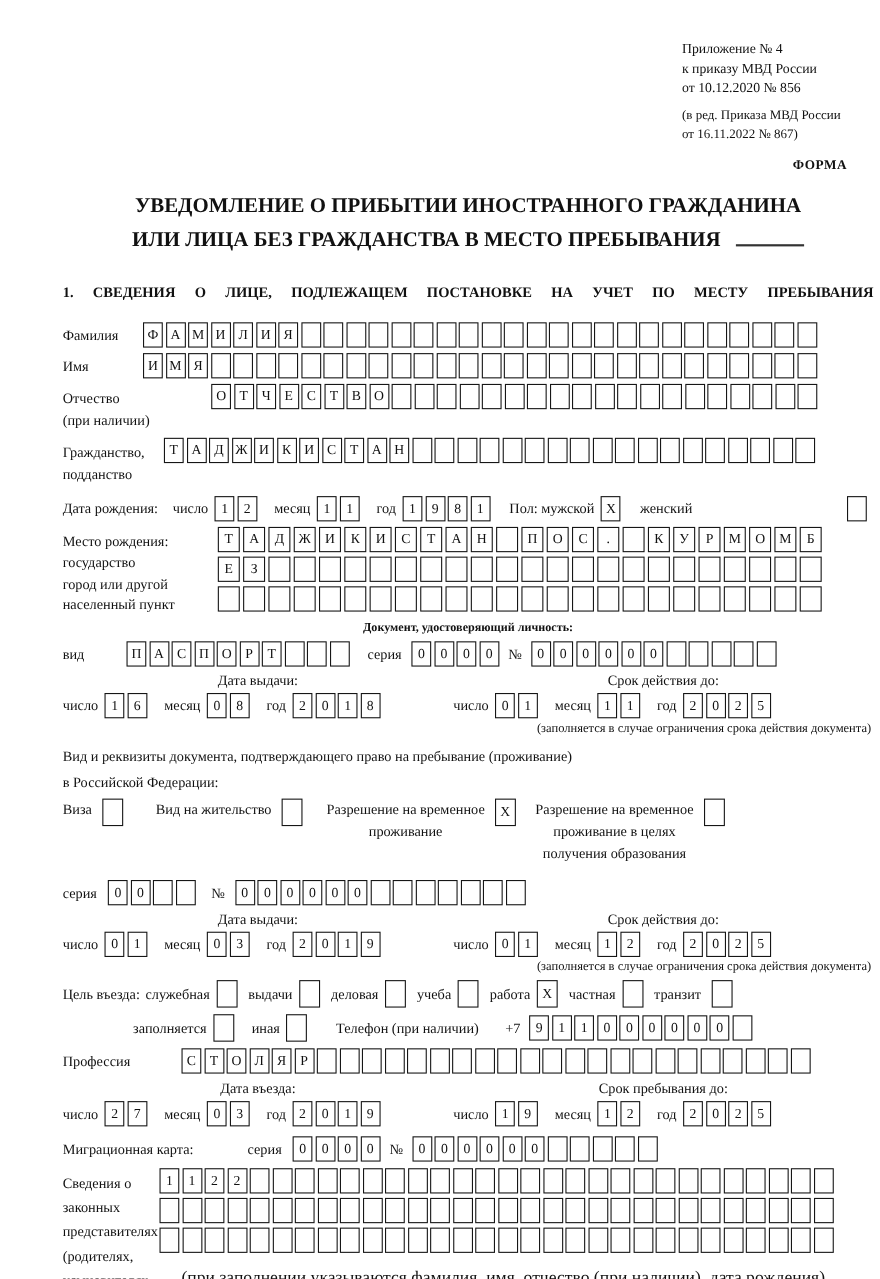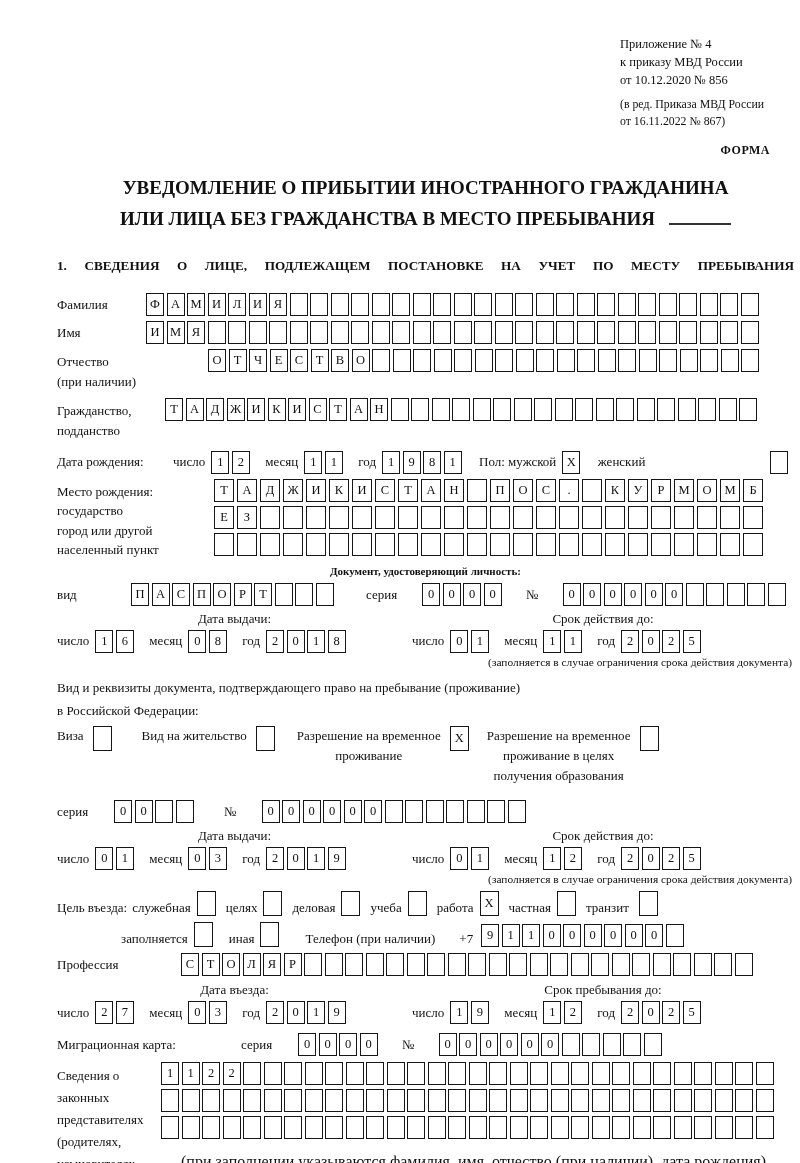--- a/index.html
+++ b/index.html
@@ -11,21 +11,21 @@
   }
   .appendix { margin-left:563px; font-size:12.5px; line-height:1.42; }
   .appendix .amend { font-size:11.8px; }
   .appendix .amend-first { margin-top:7px; }
   .forma { text-align:right; margin-right:24px; margin-top:13px; font-weight:bold; font-size:12px; letter-spacing:0.5px; }
   .title { text-align:center; font-weight:bold; font-size:19px; margin-top:15px; line-height:1.62; }
   .title-underline { display:inline-block; width:62px; border-bottom:2px solid #333; margin-left:14px; vertical-align:baseline; }
   .sec-heading { font-weight:bold; font-size:13.2px; margin-top:24px; text-align:justify; text-align-last:justify; }
 
   .frows { margin-top:19px; }
-  .row { display:flex; align-items:flex-start; margin-bottom:5px; font-size:13px;gap:16px; }
+  .row { display:flex; align-items:flex-start; margin-bottom:5px; font-size:13px; }
   .lbl { flex:none; padding-top:4px; }
   .lbl-stack { flex:none; line-height:1.55; padding-top:3px; }
   .w-fam { width:73px; } .w-otch { width:135px; } .w-grazh { width:92px; }
   .w-birthpl { width:141px; line-height:1.5; } .w-dob { width:100px; }
   .w-prof { width:108px; } .w-mig { width:128px; } .w-rep { width:88px; line-height:22px; }
 
   .boxes { display:flex; flex-wrap:nowrap; }
   .cell { flex:none; width:16px; height:21px; border:1.5px solid #161616; margin-right:2.5px;
           display:flex; align-items:center; justify-content:center; font-size:12.5px; background:#fff; }
   .boxes.wide .cell { width:18px; margin-right:3px; }
@@ -45,21 +45,21 @@
   .dual-head { text-align:center; font-size:13px; margin-bottom:3px; }
   .note-right { text-align:right; font-size:11.4px; margin-top:3px; margin-right:2px; }
 
   .permit-intro { font-size:13px; margin-top:8px; line-height:1.8; }
   .permit-row { display:flex; align-items:flex-start; margin-top:3px; margin-bottom:14px; font-size:13px; }
   .permit-row .opt { text-align:center; line-height:1.55; }
   .cb { margin-left:9px; margin-right:0; width:17px; height:23px; }
   .permit-row .plbl { padding-top:2px; }
   .gap30 { margin-left:30px; } .gap22 { margin-left:22px; } .gap18 { margin-left:18px; }
 
-  .goal-row { display:flex; align-items:flex-end; font-size:13px; margin-top:6px; margin-bottom:6px; }
+  .goal-row { display:flex; align-items:center; font-size:13px; margin-top:6px; margin-bottom:6px; }
   .goal-row .glbl { margin-left:10px; }
   .goal-row .g0 { margin-left:0; }
   .goal-row .cb { margin-left:6px; }
   .indent64 { margin-left:64px; }
 
   .rep-note { text-align:center; font-size:16px; margin-top:14px; margin-left:10px; }
 </style>
 </head>
 <body>
 
@@ -541,21 +541,21 @@
       </div>
     </div>
     <div class="note-right">(заполняется в случае ограничения срока действия документа)</div>
 
     <div class="goal-row">
       <span class="glbl g0">Цель въезда:</span>
       <span class="glbl" style="margin-left:5px;">служебная</span>
       <span class="boxes">
           <span class="cell cb"></span>
         </span>
-      <span class="glbl">целях</span>
+      <span class="glbl">выдачи</span>
       <span class="boxes">
           <span class="cell cb"></span>
         </span>
       <span class="glbl">деловая</span>
       <span class="boxes">
           <span class="cell cb"></span>
         </span>
       <span class="glbl">учеба</span>
       <span class="boxes">
           <span class="cell cb"></span>

